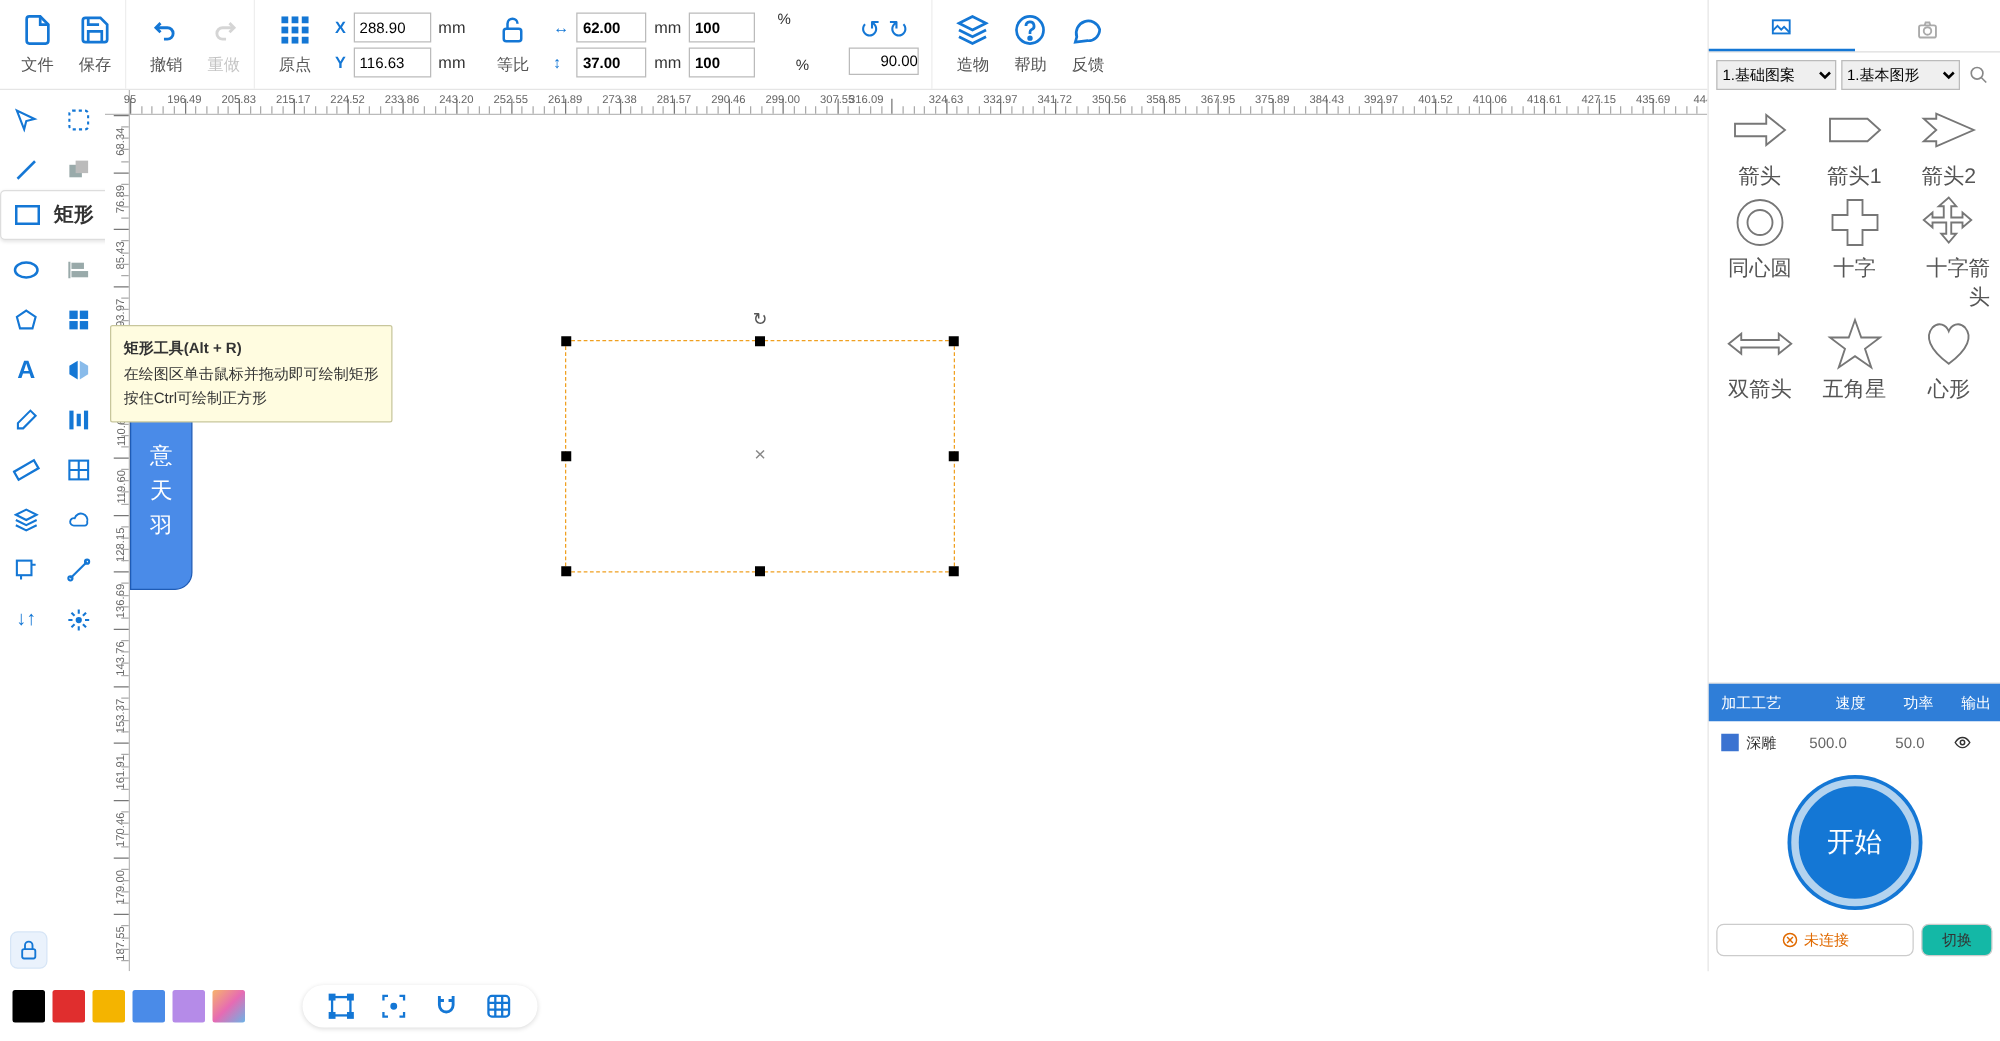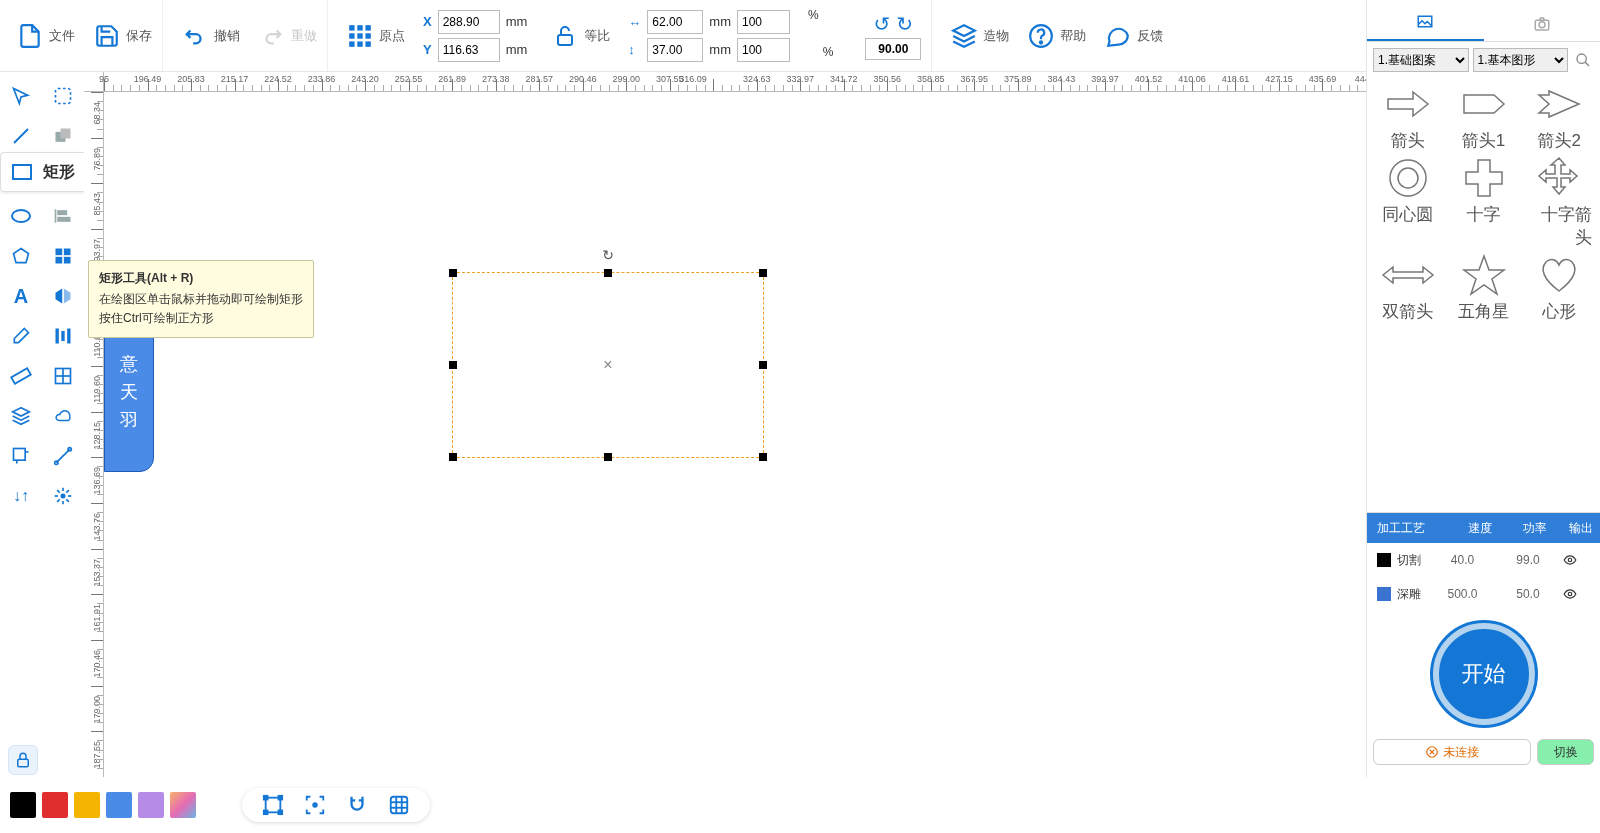--- a/index.html
+++ b/index.html
@@ -1,30 +1,30 @@
 <!DOCTYPE html>
 <html><head>
 <meta charset="utf-8">
 <style>
   *{box-sizing:border-box;margin:0;padding:0;font-family:Arial,"Microsoft YaHei",sans-serif;}
   body{width:1600px;height:833px;overflow:hidden;background:#fff;color:#333;font-size:12px;}
   .blue{color:#1477d5;}
   
   .topbar{display:flex;align-items:center;height:72px;border-bottom:1px solid #e5e5e5;padding:0 6px;gap:8px;}
   .tb-sec{display:flex;align-items:center;gap:18px;padding:0 10px;height:100%;border-right:1px solid #eee;}
-  .tb-btn{display:flex;flex-direction:row;align-items:center;gap:5px;cursor:pointer;}
+  .tb-btn{display:flex;flex-direction:column;align-items:center;gap:5px;cursor:pointer;}
   .tb-btn .ic{width:28px;height:28px;display:flex;align-items:center;justify-content:center;}
   .tb-btn .lb{font-size:13px;color:#555;}
   .xy-grid{display:grid;grid-template-columns:auto auto auto auto;grid-template-rows:1fr 1fr;gap:4px 6px;align-items:center;font-size:13px;}
   .xy-grid input{width:62px;height:24px;border:1px solid #bbb;padding:0 4px;font-size:12px;}
-  .wh-grid input{width:56px;}
+  .wh-grid input{width:56px;font-weight:bold;}
   .pct input{width:53px;}
   .rot-wrap{display:flex;flex-direction:column;align-items:center;gap:2px;}
   .rot-wrap .arcs{display:flex;gap:6px;}
-  .rot-wrap input{width:56px;height:22px;border:1px solid #bbb;text-align:center;font-size:12px;font-weight:bold;}
+  .rot-wrap input{width:56px;height:22px;border:1px solid #bbb;text-align:right;font-size:12px;}
   
   .left-tools{position:absolute;left:0;top:72px;bottom:56px;width:84px;display:flex;flex-direction:column;padding-top:4px;background:#fff;}
   .lt-row{display:flex;height:40px;}
   .lt-cell{width:42px;height:40px;display:flex;align-items:center;justify-content:center;cursor:pointer;}
   .rect-flyout{position:absolute;left:0;top:152px;width:100px;height:40px;background:#fff;border:1px solid #ddd;border-radius:4px;display:flex;align-items:center;padding-left:10px;gap:10px;font-size:16px;font-weight:600;color:#333;box-shadow:0 1px 3px rgba(0,0,0,0.1);}
   .lock-corner{position:absolute;left:8px;bottom:58px;width:30px;height:30px;border:1px solid #d6e5f6;border-radius:6px;display:flex;align-items:center;justify-content:center;background:#eaf2fc;}
   
   .tooltip{position:absolute;left:88px;top:260px;background:#fffce0;border:1px solid #c8c69c;padding:8px 10px;font-size:12px;line-height:1.6;color:#333;z-index:30;border-radius:2px;}
   .tooltip .tt-title{font-weight:700;margin-bottom:2px;}
   
@@ -790,32 +790,20 @@
 
   <div class="process-panel">
     <div class="proc-hdr">
       <div class="ph-name">加工工艺</div>
       <div>速度</div>
       <div>功率</div>
       <div style="flex:0.7;">输出</div>
     </div>
     <div id="procRows">
         <div class="proc-row">
-          <div class="sw" style="background:#000000"></div>
-          <div class="nm">切割</div>
-          <div class="v">40.0</div>
-          <div class="v">99.0</div>
-          <div class="eye">
-            <svg width="18" height="14" viewBox="0 0 24 24" fill="none" stroke="#333" stroke-width="2">
-              <path d="M2 12s4-7 10-7 10 7 10 7-4 7-10 7S2 12 2 12z"></path>
-              <circle cx="12" cy="12" r="3"></circle>
-            </svg>
-          </div>
-        </div>
-        <div class="proc-row">
           <div class="sw" style="background:#3b73d1"></div>
           <div class="nm">深雕</div>
           <div class="v">500.0</div>
           <div class="v">50.0</div>
           <div class="eye">
             <svg width="18" height="14" viewBox="0 0 24 24" fill="none" stroke="#333" stroke-width="2">
               <path d="M2 12s4-7 10-7 10 7 10 7-4 7-10 7S2 12 2 12z"></path>
               <circle cx="12" cy="12" r="3"></circle>
             </svg>
           </div>
@@ -826,21 +814,21 @@
       </div>
     <div class="status-bar">
       <div class="status-pill disc">
         <svg width="14" height="14" viewBox="0 0 24 24" fill="none" stroke="#e06a00" stroke-width="2">
             <circle cx="12" cy="12" r="9"></circle>
             <line x1="8" y1="8" x2="16" y2="16"></line>
             <line x1="16" y1="8" x2="8" y2="16"></line>
           </svg>
         <span>未连接</span>
       </div>
-      <div class="status-pill" style="flex:0.35;background:#86efac;">
+      <div class="status-pill" style="flex:0.35;background:#14b8a6;">
           <span>切换</span>
         </div>
     </div>
   </div>
 </div>
 
 <div class="bottombar">
   <div id="colorSwatches" style="display:flex;gap:6px;">
       <div class="color-sw" style="background: rgb(0, 0, 0);"></div>
       <div class="color-sw" style="background: rgb(224, 46, 46);"></div>

